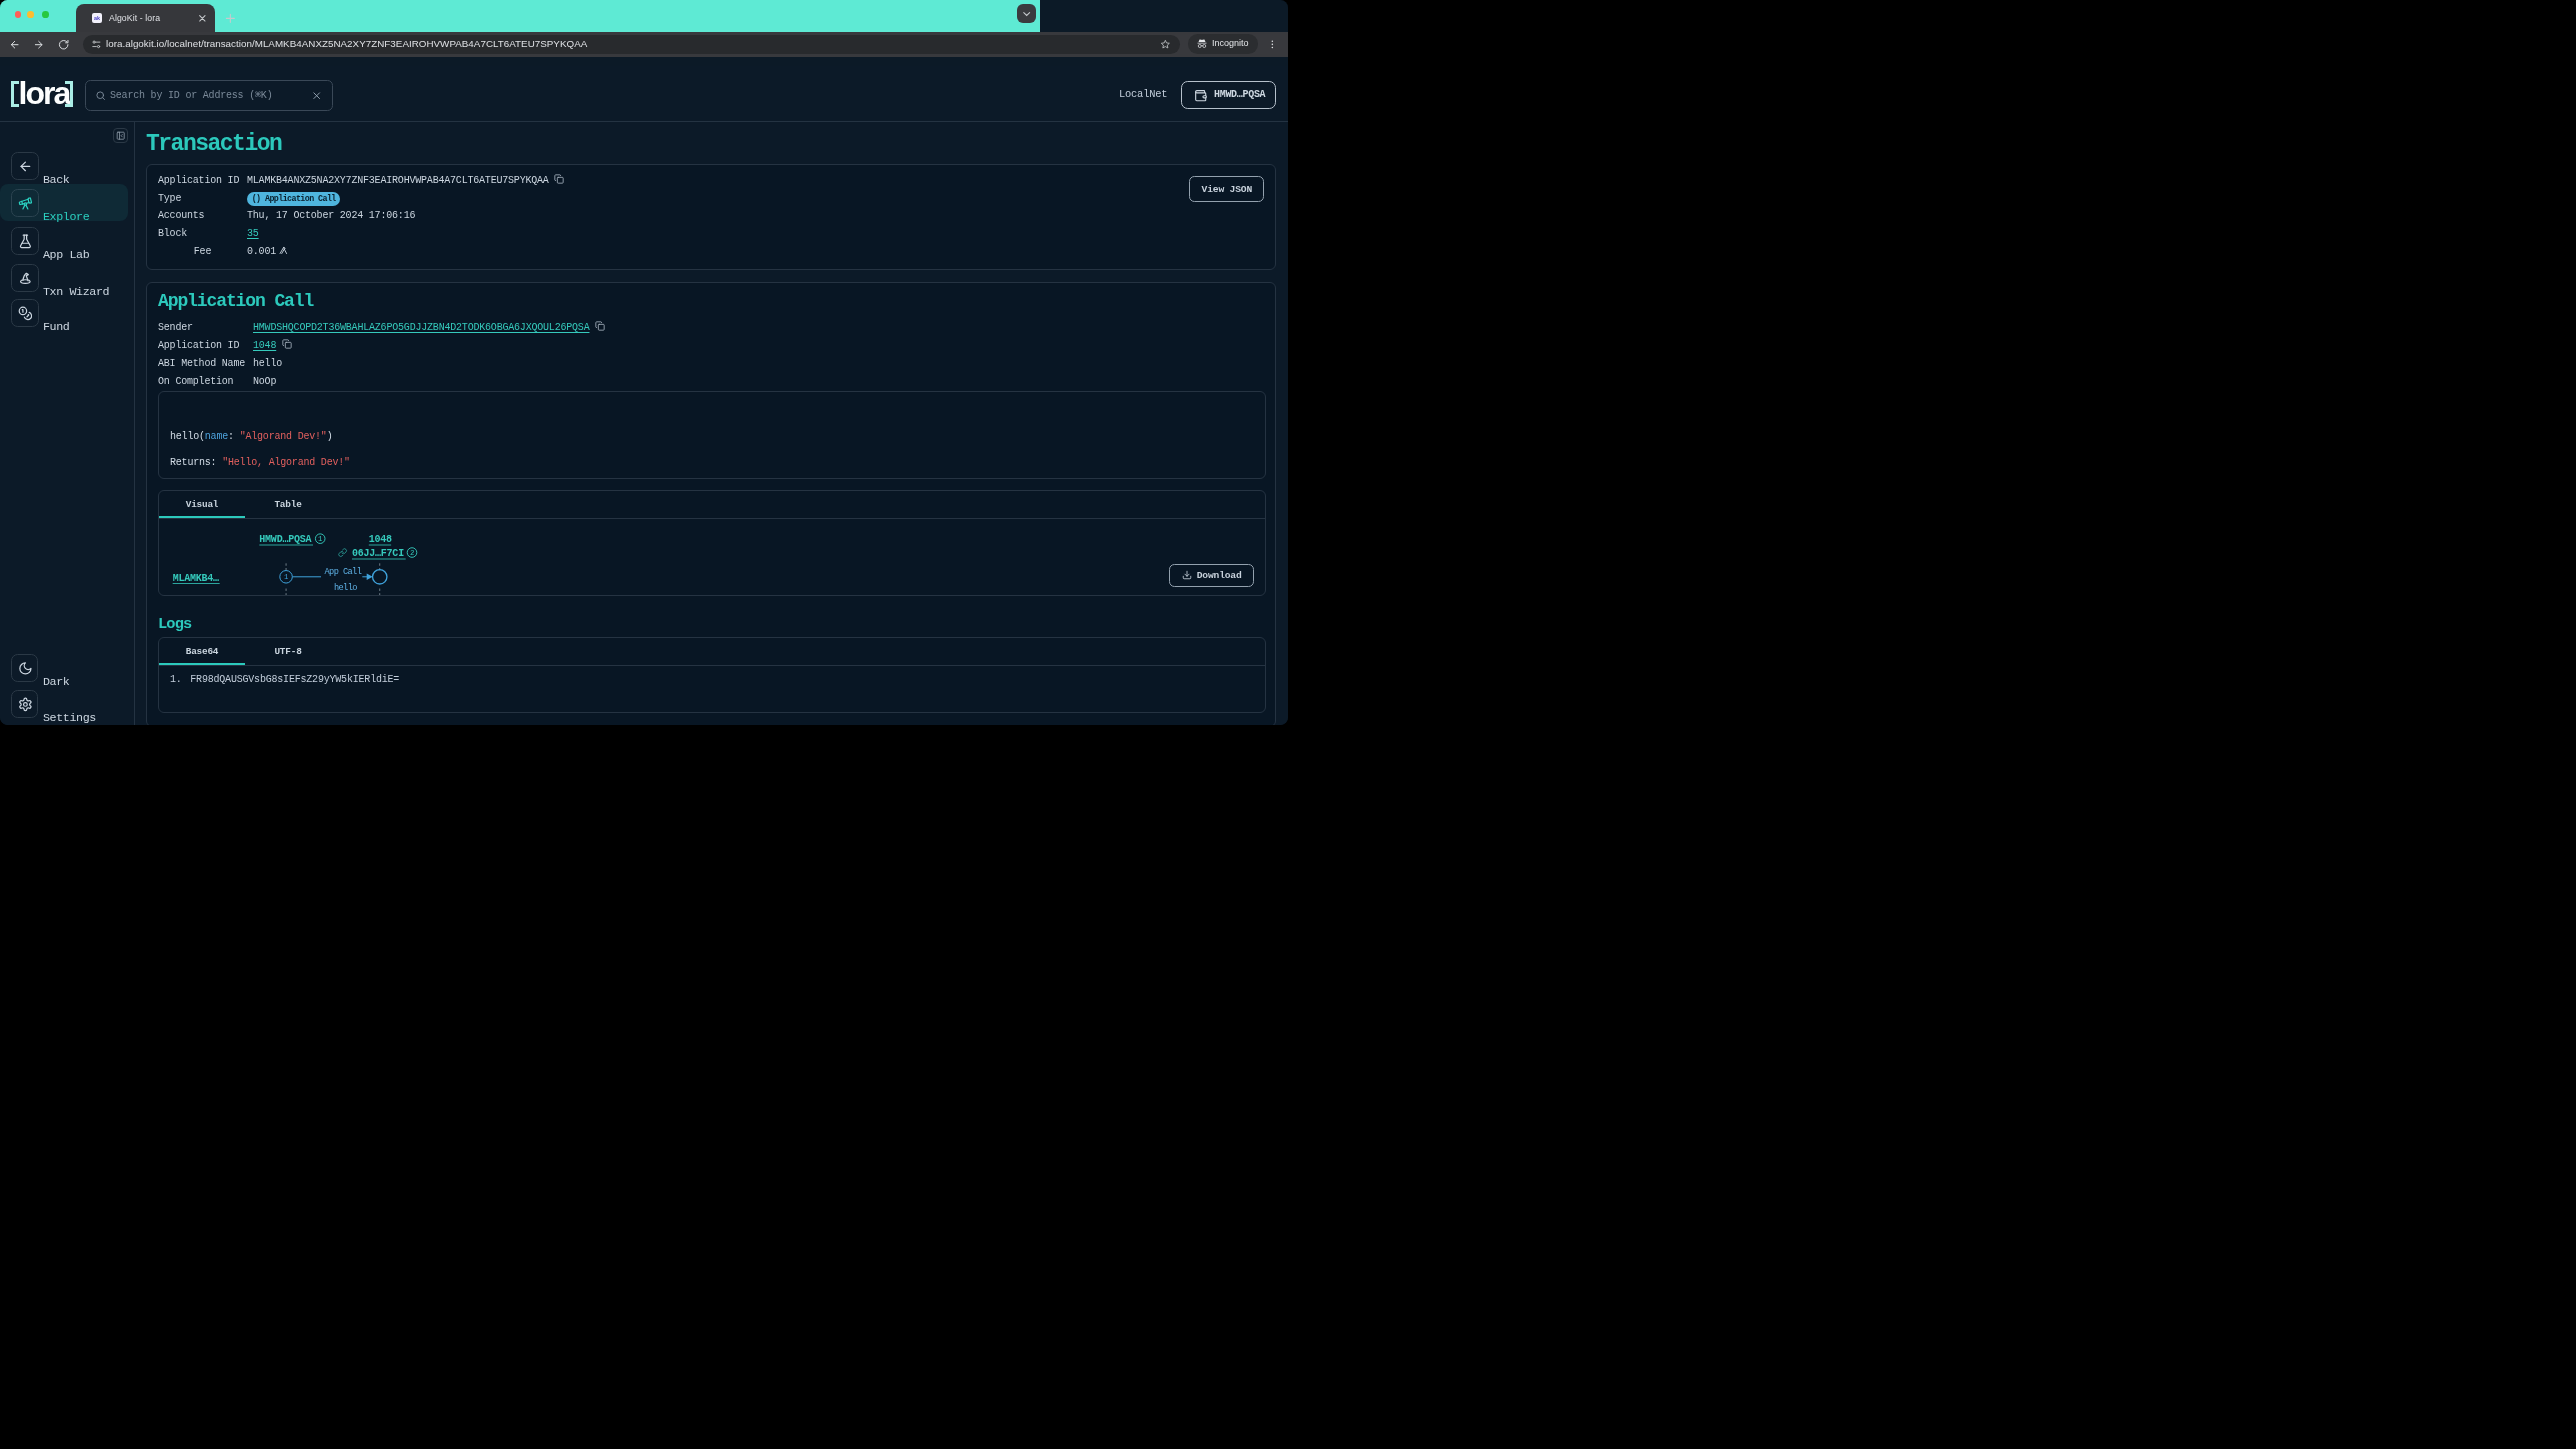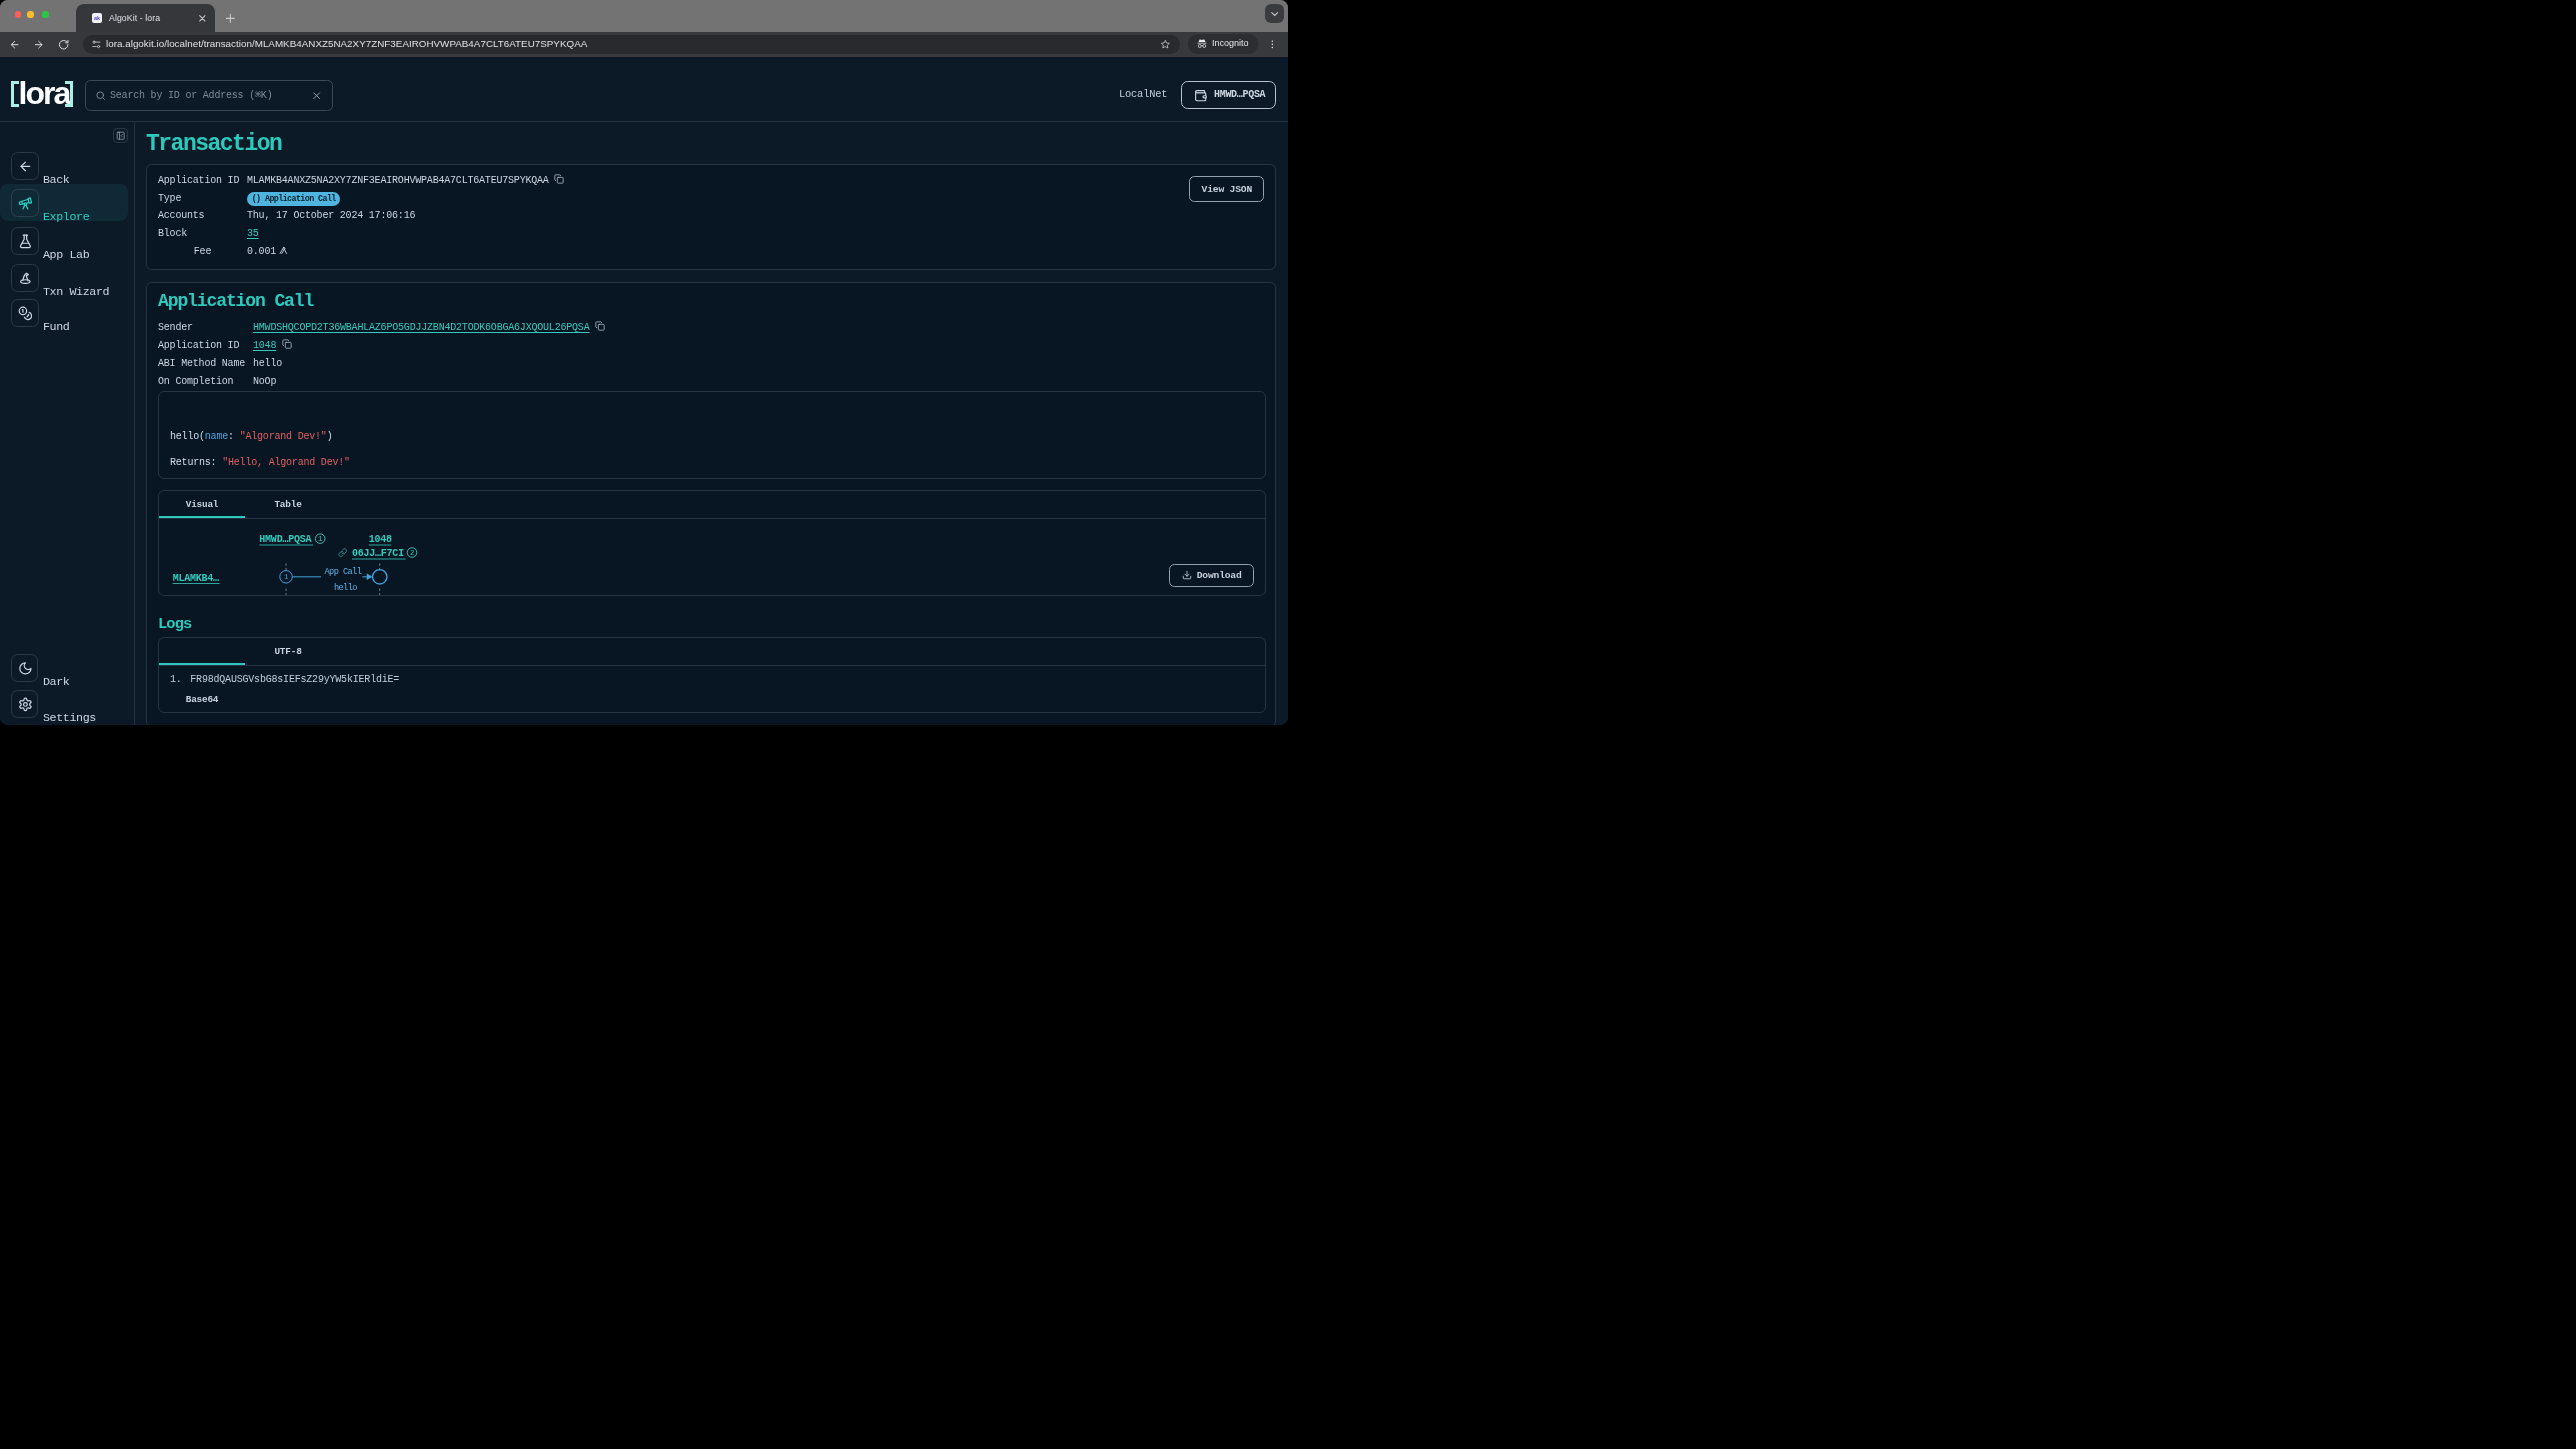--- a/index.html
+++ b/index.html
@@ -2,21 +2,21 @@
 <html style="font-size:10.7px"><head>
 <meta charset="utf-8">
 <style>
   * { margin:0; padding:0; box-sizing:border-box; }
   html,body { width:1288px; height:725px; background:#000; overflow:hidden; }
   body { font-family:"Liberation Mono", monospace; -webkit-font-smoothing:antialiased; }
   .window { position:absolute; left:0; top:0; width:1288px; height:725px; border-radius:7.4px; overflow:hidden; background:#0c1a27; }
   svg { display:block; }
 
   
-  .tabstrip { position:absolute; left:0; top:0; width:1288px; height:32px; background:#737373; font-family:"Liberation Sans", sans-serif; }
+  .tabstrip { position:absolute; left:0; top:0; width:1040px; height:32px; background:#5eead4; font-family:"Liberation Sans", sans-serif; }
   .tl { position:absolute; top:11px; width:6.7px; height:6.7px; border-radius:50%; }
   .tab { position:absolute; left:76px; top:4px; width:139px; height:28px; background:#36373b; border-radius:8px 8px 0 0; }
   .favicon { position:absolute; left:16px; top:9.4px; width:10px; height:10px; background:#f2f1fb; border-radius:2px; color:#4f46c8; font-size:5.4px; font-weight:bold; text-align:center; line-height:10px; font-family:"Liberation Sans", sans-serif; }
   .tabtitle { position:absolute; left:33px; top:9px; font-size:8.7px; color:#dfe1e5; letter-spacing:0.1px; }
   .tabx { position:absolute; right:7.4px; top:8.7px; width:10.7px; height:10.7px; color:#c7cacd; }
   .newtab { position:absolute; left:225px; top:12.7px; width:10.7px; height:10.7px; color:#c7cacd; }
   .tabsearch { position:absolute; right:4px; top:4.4px; width:19px; height:19px; border-radius:6px; background:#3a3b3f; color:#c7cacd; }
   .toolbar { position:absolute; left:0; top:32px; width:1288px; height:25px; background:#38393d; font-family:"Liberation Sans", sans-serif; }
   .navic { position:absolute; top:6.7px; width:11.4px; height:11.4px; color:#dde0e3; }
   .urlbar { position:absolute; left:83px; top:3px; width:1097px; height:19px; border-radius:9.4px; background:#282a2d; }
@@ -329,21 +329,21 @@
                 <path d="M21 15v4a2 2 0 0 1-2 2H5a2 2 0 0 1-2-2v-4"></path>
                 <polyline points="7 10 12 15 17 10"></polyline>
                 <line x1="12" x2="12" y1="15" y2="3"></line>
               </svg>Download</div>
         </div>
 
         <div style="position:absolute; left:11px; top:332px; font-size:15.4px; font-weight:bold; letter-spacing:-0.9px; color:#2cc9bc;">Logs</div>
 
         <div class="tabblock" style="top:354px; width:1108px; height:76px;">
           <div class="tabrow">
-            <div class="tabcell" style="left:0; width:86px;margin-top:48px;">Base64</div>
+            <div class="tabcell" style="left:0; width:86px;">Base64</div>
             <div class="tabcell" style="left:86px; width:86px;">UTF-8</div>
             <div class="underline" style="left:0; width:86px;"></div>
           </div>
           <div class="row" style="top:35px; color:#c3cedb;">1.<span style="margin-left:8.7px;">FR98dQAUSGVsbG8sIEFsZ29yYW5kIERldiE=</span></div>
         </div>
       </div>
     </div>
   </div>
 </div>
 

